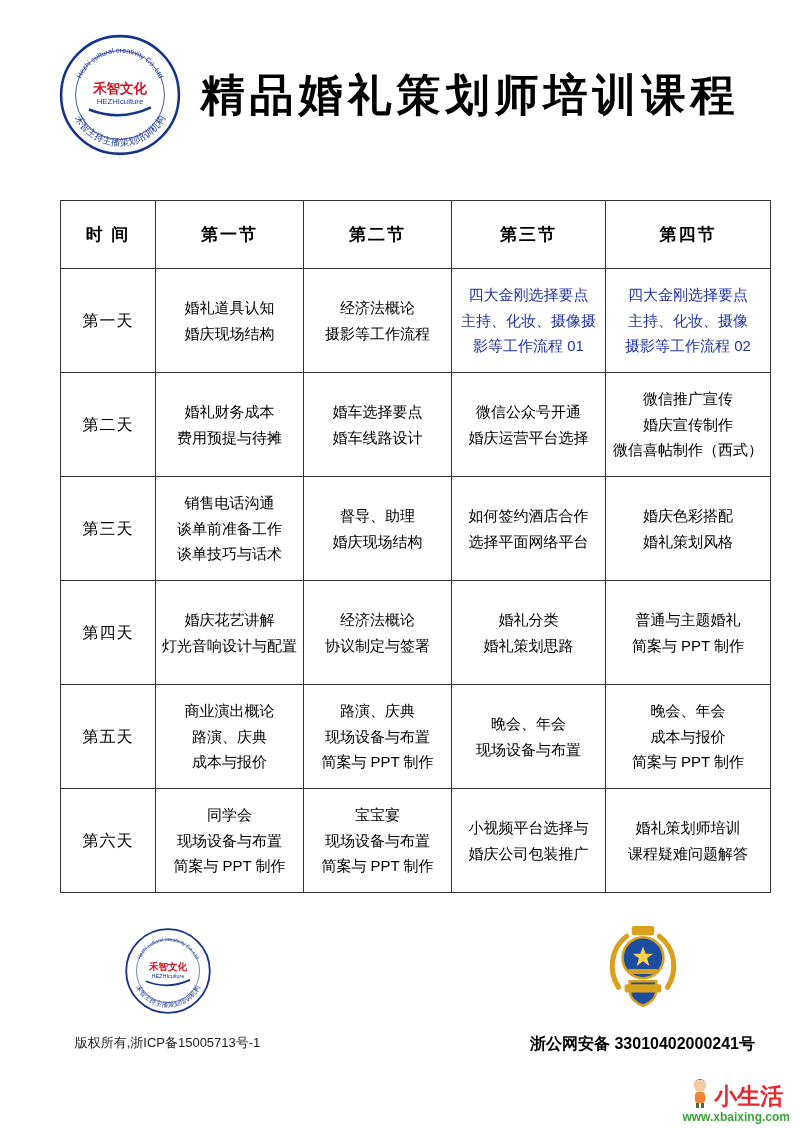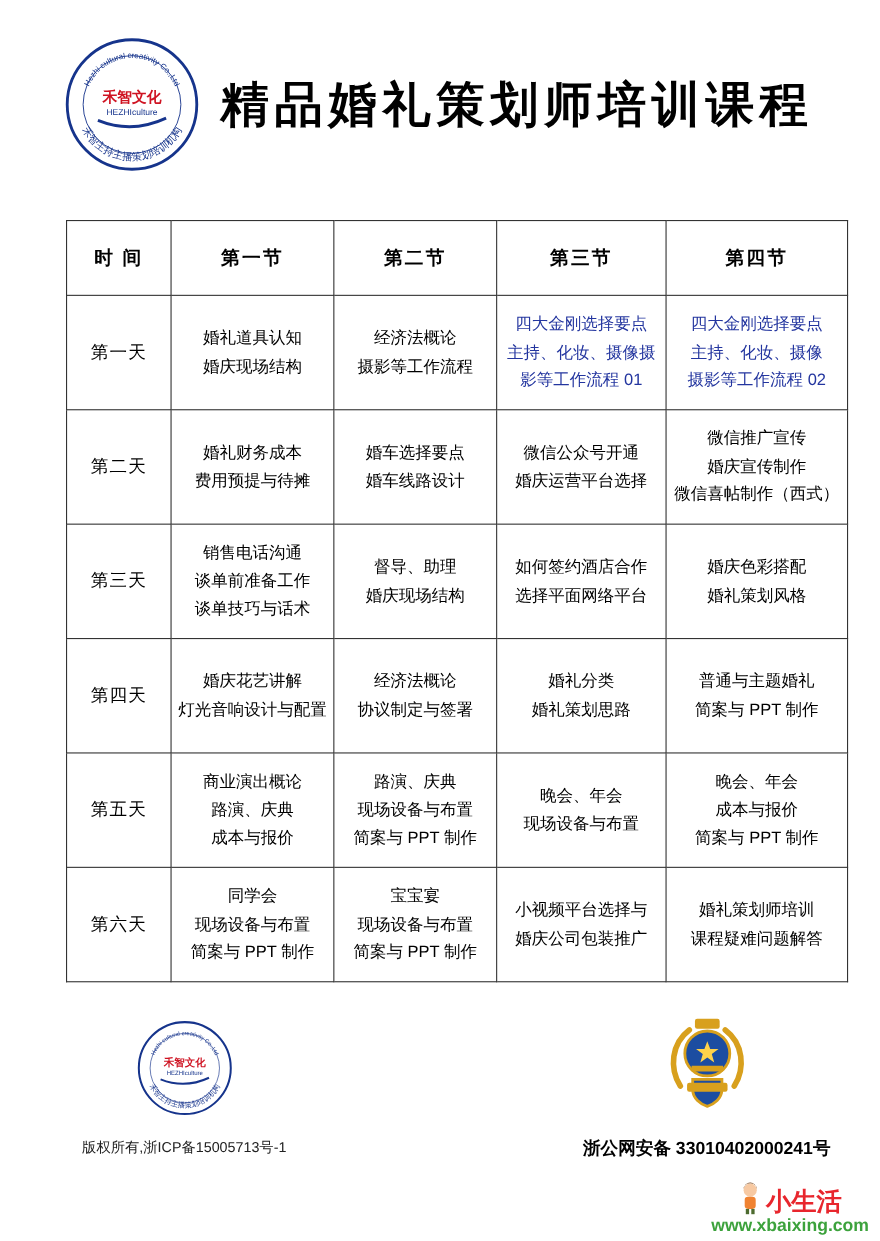--- a/index.html
+++ b/index.html
@@ -29,21 +29,21 @@
   .police-caption{font-size:16px;font-weight:bold;color:#000;}
   .baidu-caption{font-size:14px;color:#000;letter-spacing:1px;}
   .baidu-v{width:52px;height:42px;}
   .baidu-name{font-size:15px;font-weight:bold;color:#16348c;letter-spacing:2px;margin-top:3px;}
   .baidu-sub{font-size:7px;color:#888;letter-spacing:1px;margin-top:1px;}
 
   .watermark{position:absolute;right:10px;bottom:4px;}
   .wm-top{display:flex;align-items:flex-end;gap:3px;justify-content:center;}
   .wm-mascot{width:22px;height:30px;}
   .wm-brand{color:#e8262d;font-size:23px;font-weight:900;line-height:1;}
-  .wm-url{color:#3ca23c;font-size:16px;font-weight:bold;text-align:center;margin-top:2px;}
+  .wm-url{color:#3ca23c;font-size:12px;font-weight:bold;text-align:center;margin-top:2px;}
 </style>
 </head>
 <body>
 
 <div class="page">
 
   <div class="header">
     <svg class="logo-big" viewBox="0 0 120 120">
       <circle cx="60" cy="60" r="57" fill="#fff" stroke="#16348c" stroke-width="2.5"></circle>
       <circle cx="60" cy="60" r="43" fill="none" stroke="#16348c" stroke-width="0.8"></circle>

